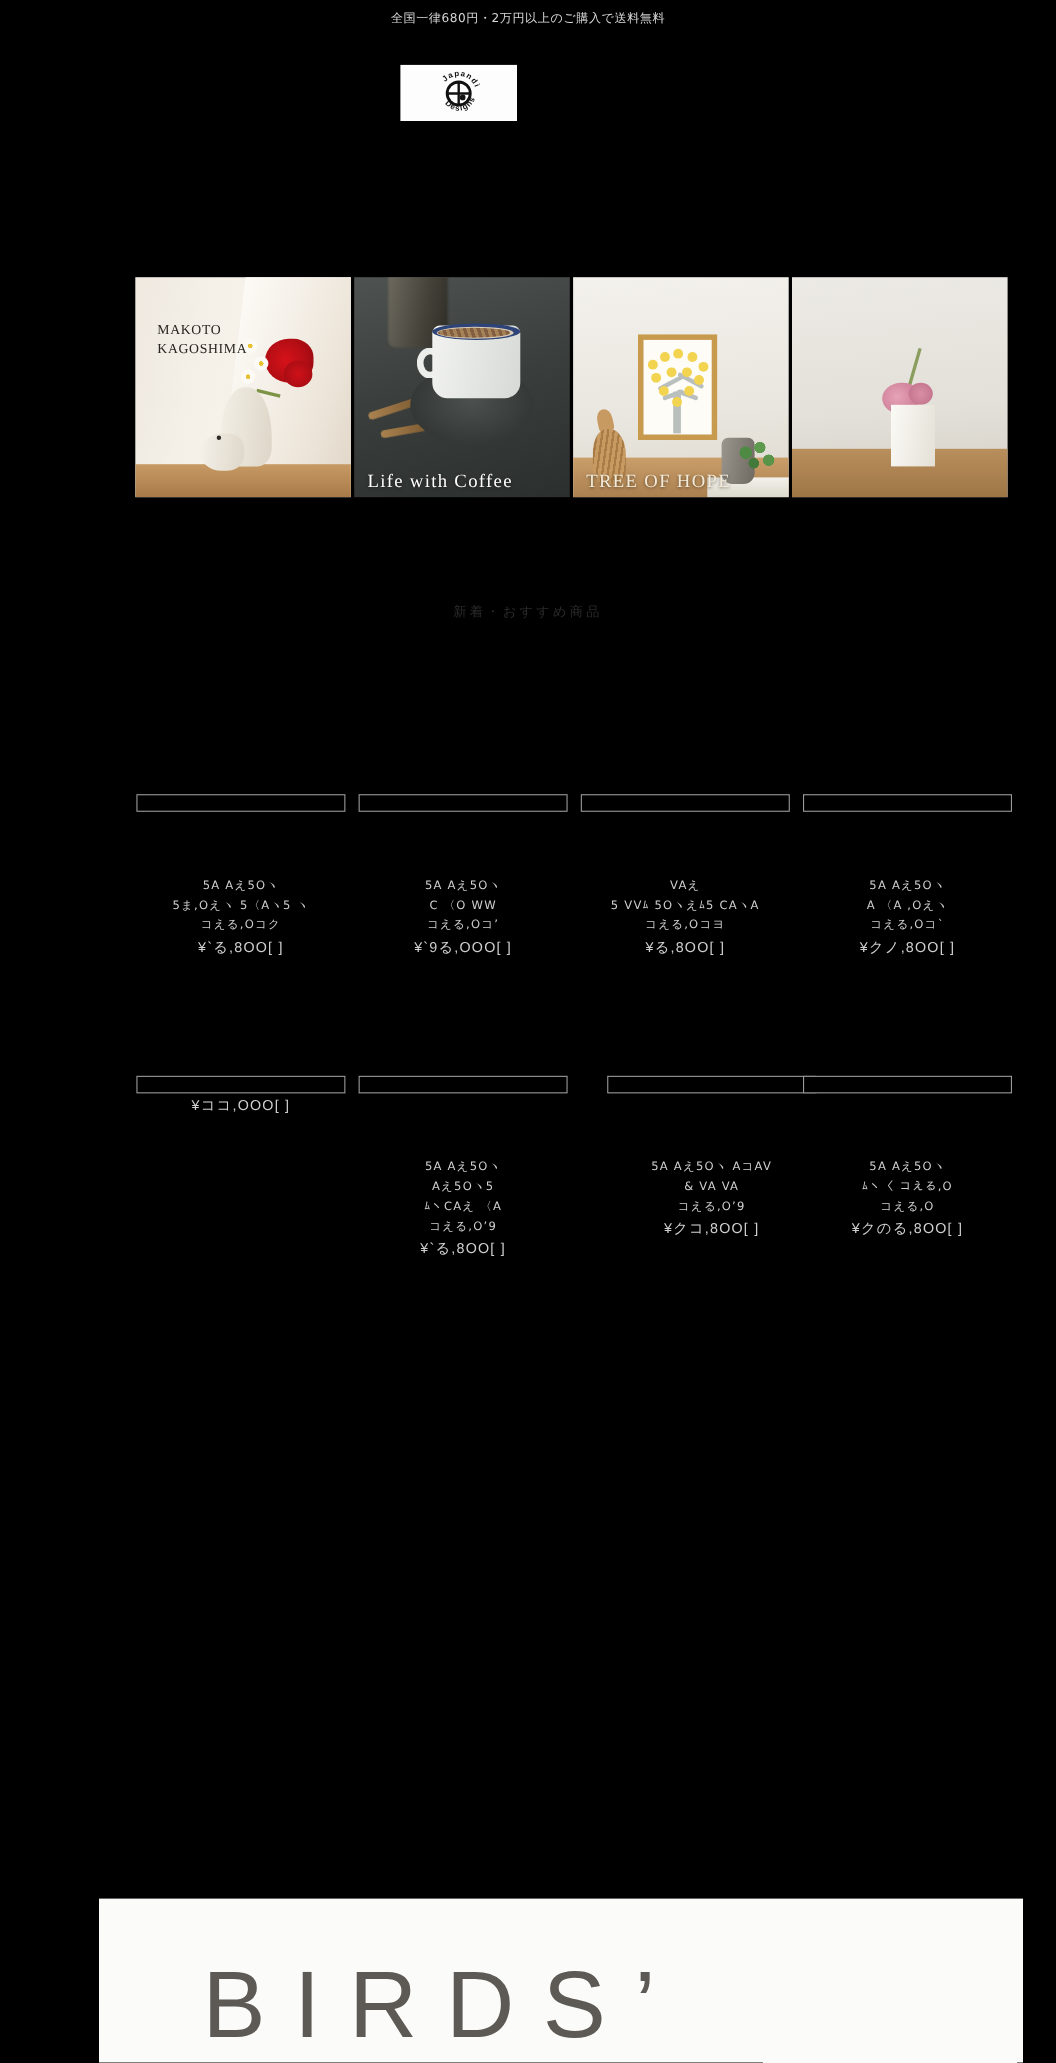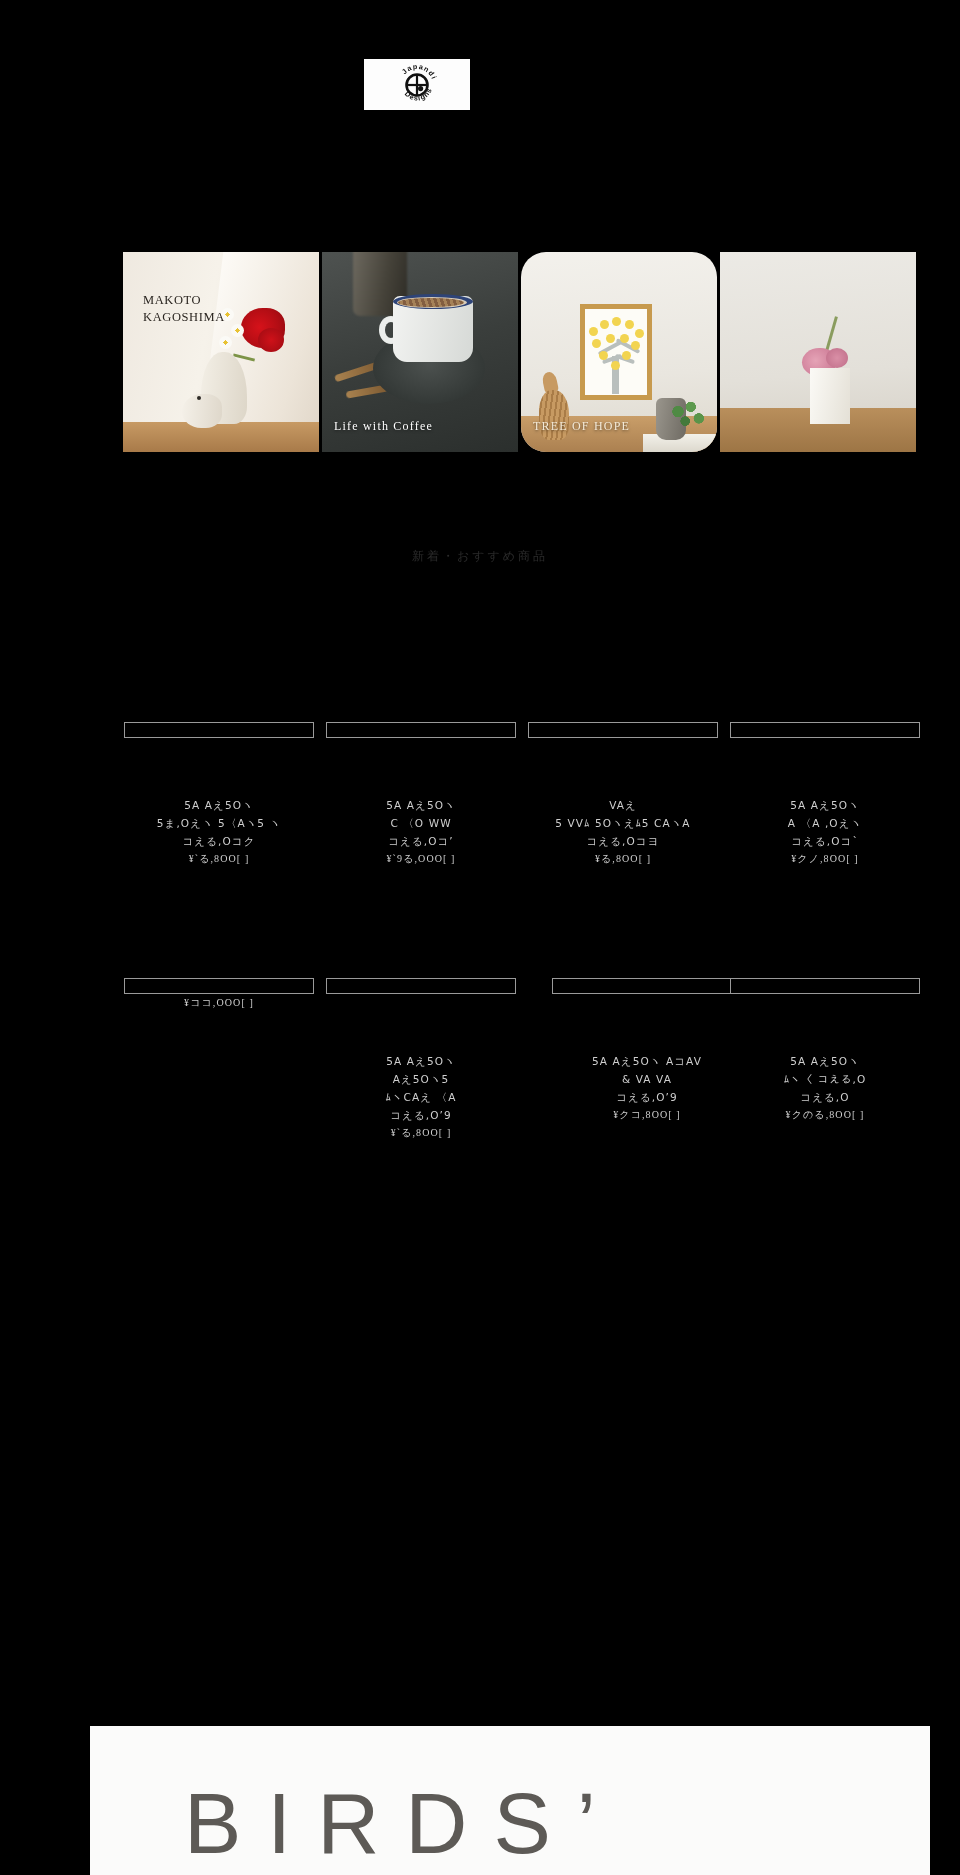--- a/index.html
+++ b/index.html
@@ -34,22 +34,22 @@
   
   .carousel {
     position:absolute; left:123px; top:252px; width:900px; height:200px;
     display:flex; gap:3px;
   }
   .slide {
     position:relative; width:196px; height:200px; flex:0 0 auto;
     overflow:hidden; background:#111;
   }
   .slide .cap {
-    position:absolute; left:12px; bottom:18px;
-    color:#fff; font-size:12px; letter-spacing:1.2px;
+    position:absolute; left:12px; bottom:4px;
+    color:#fff; font-size:17px; letter-spacing:1.2px;
     font-family:"Liberation Serif", serif;
     text-shadow:0 1px 3px rgba(0,0,0,.55);
     white-space:nowrap; z-index:4;
   }
   .slide .cap.dark { color:#2a2520; text-shadow:none; font-size:12.5px; letter-spacing:.6px; }
   .slide .cap.top { top:40px; bottom:auto; left:20px; line-height:1.35; }
   .slide .cap.cream { color:#f3ead8; }
 
   
   .s1 { background:linear-gradient(100deg,#efe9e0 0%,#f6f2ea 42%,#e6dfd4 100%); }
@@ -97,21 +97,21 @@
     background:repeating-linear-gradient(72deg,#7a5334 0 3px,#a07a4e 3px 6px);
     border-radius:50%; opacity:.92; }
   .s2 .handle { position:absolute; left:29%; top:32%; width:24px; height:28px;
     border:6px solid #eceeec; border-right-color:transparent; border-radius:50%; }
   .s2 .cin1,.s2 .cin2 { position:absolute; height:7px; border-radius:4px;
     background:linear-gradient(90deg,#a9824f,#7d5a32); filter:blur(.7px); }
   .s2 .cin1 { left:6%; top:58%; width:48px; transform:rotate(-18deg); }
   .s2 .cin2 { left:12%; top:68%; width:42px; transform:rotate(-10deg); }
 
   
-  .s3 { background:linear-gradient(175deg,#f3f1ec 0%,#e9e6df 62%,#ddd8cd 100%);border-radius:25px; }
+  .s3 { background:linear-gradient(175deg,#f3f1ec 0%,#e9e6df 62%,#ddd8cd 100%); }
   .s3 .floor { position:absolute; left:0; bottom:0; width:100%; height:18%;
     background:linear-gradient(180deg,#c99e69,#ab8050); }
   .s3 .frame { position:absolute; left:30%; top:26%; width:72px; height:96px;
     background:#fdfcf7; border:5px solid #c79a4e; }
   .s3 .tree { position:absolute; left:32%; top:30%; width:62px; height:84px; }
   .s3 .trunk { position:absolute; left:46%; bottom:2%; width:7px; height:46%;
     background:#b9bfbd; }
   .s3 .br { position:absolute; background:#b9bfbd; height:4px; border-radius:2px; }
   .s3 .dot { position:absolute; width:9px; height:9px; border-radius:50%;
     background:#f2d450; }
@@ -164,41 +164,44 @@
     border:1px solid #9a9a9a; background:#000;
   }
   .pcard .meta {
     margin-top:58px; text-align:center;
     font-family:"DejaVu Sans", sans-serif;
     color:#cfcfcf; font-size:10.5px; line-height:1.72;
     letter-spacing:1.1px; white-space:pre-line;
   }
   .pcard .price {
     margin-top:2px; text-align:center;
-    font-family:Liberation Serif, serif;
-    color:#cfcfcf; font-size:10px; letter-spacing:1.1px;
+    font-family:Liberation Sans, sans-serif;
+    color:#cfcfcf; font-size:13px; letter-spacing:1.1px;
   }
 
   
   .banner {
     position:absolute; left:90px; top:1726px; width:840px; height:185px;
     background:#fbfbfa; overflow:hidden;
   }
   .banner .word {
     position:absolute; left:94px; top:48px;
     font-family:"Liberation Sans", sans-serif;
     font-size:86px; font-weight:400; color:#5d5a56;
     letter-spacing:26px; filter:blur(.6px);
   }
 </style>
 </head>
 <body>
 
 <div class="page">
 
+  <div class="announce">
+    <span class="txt">全国一律680円・2万円以上のご購入で送料無料</span>
+  </div>
 
   <div class="logo-box">
     <div class="logo-emblem">
       <svg viewBox="0 0 46 46" width="46" height="46" aria-hidden="true">
         <circle cx="23" cy="23" r="10.5" fill="none" stroke="#111" stroke-width="2.6"></circle>
         <line x1="23" y1="12.5" x2="23" y2="33.5" stroke="#111" stroke-width="2.2"></line>
         <line x1="12.5" y1="23" x2="33.5" y2="23" stroke="#111" stroke-width="2.2"></line>
         <circle cx="26.6" cy="26.6" r="2.6" fill="#111"></circle>
         <path id="arcTop" d="M 7 23 A 16 16 0 0 1 39 23" fill="none"></path>
         <path id="arcBot" d="M 7.5 23 A 15.5 15.5 0 0 0 38.5 23" fill="none"></path>

